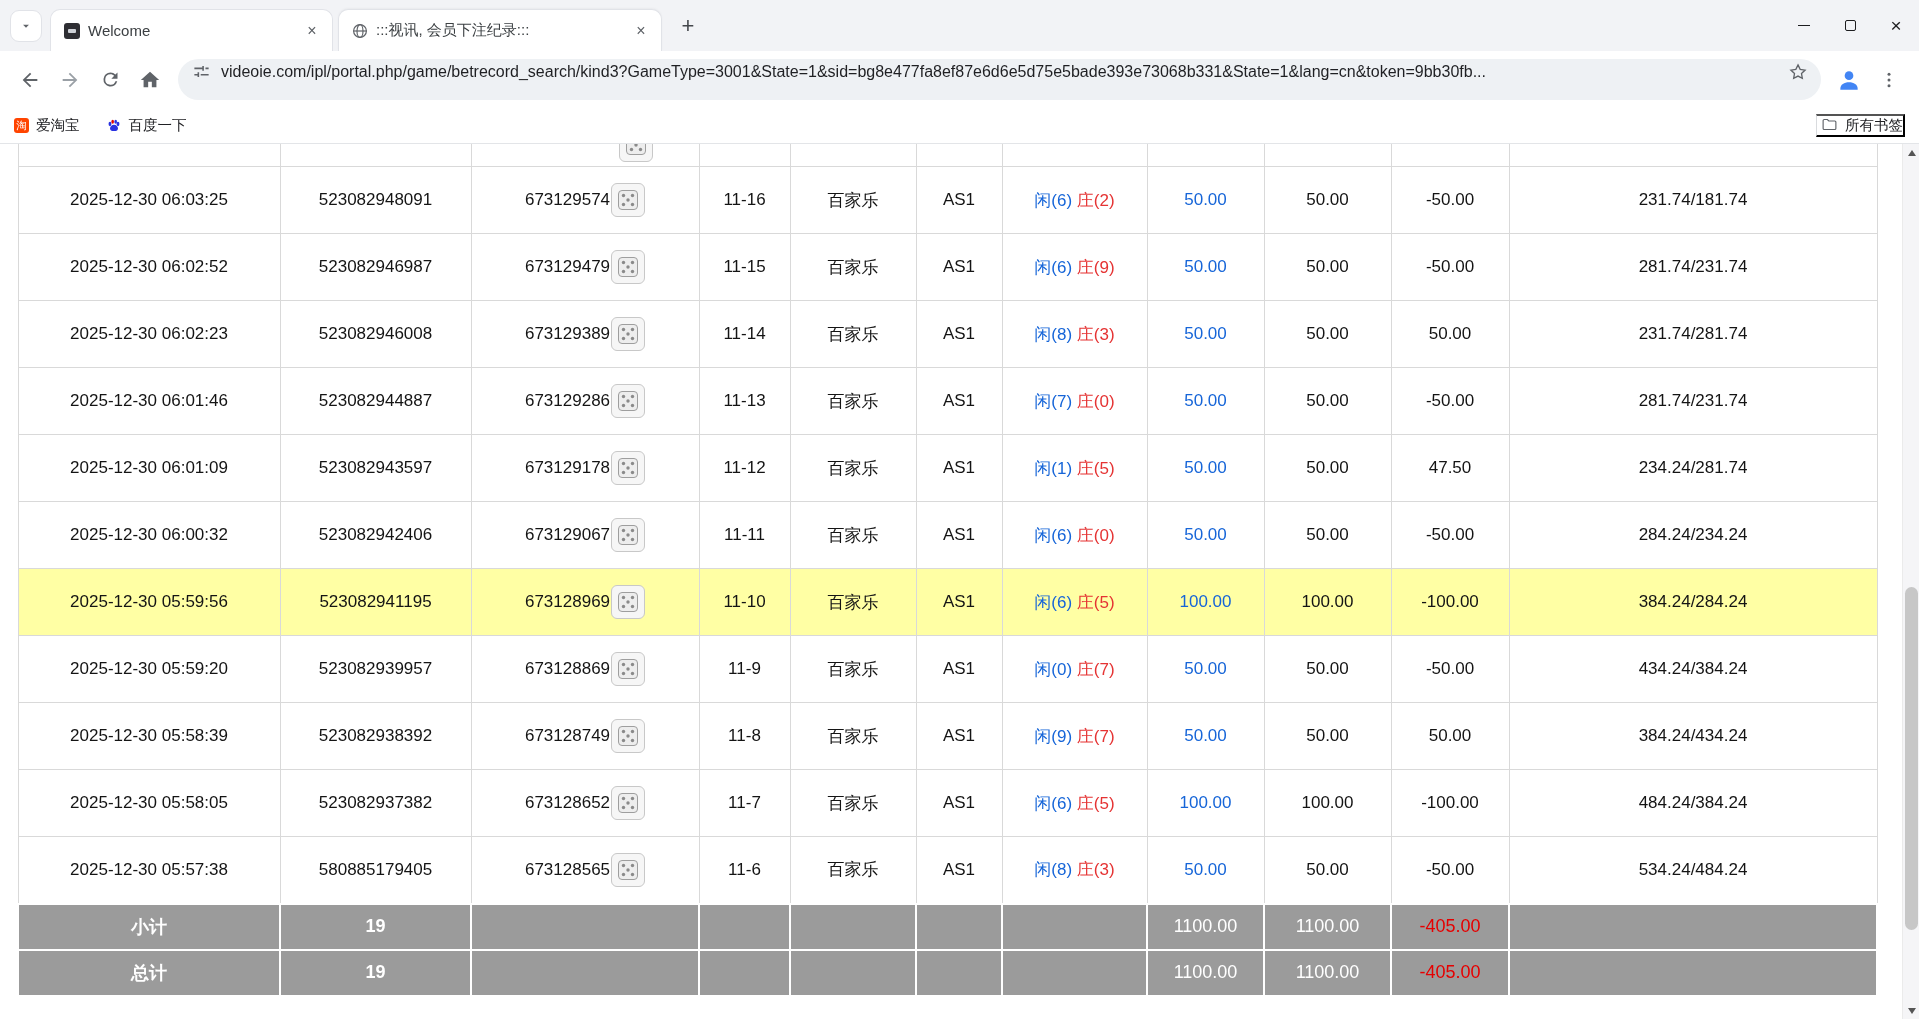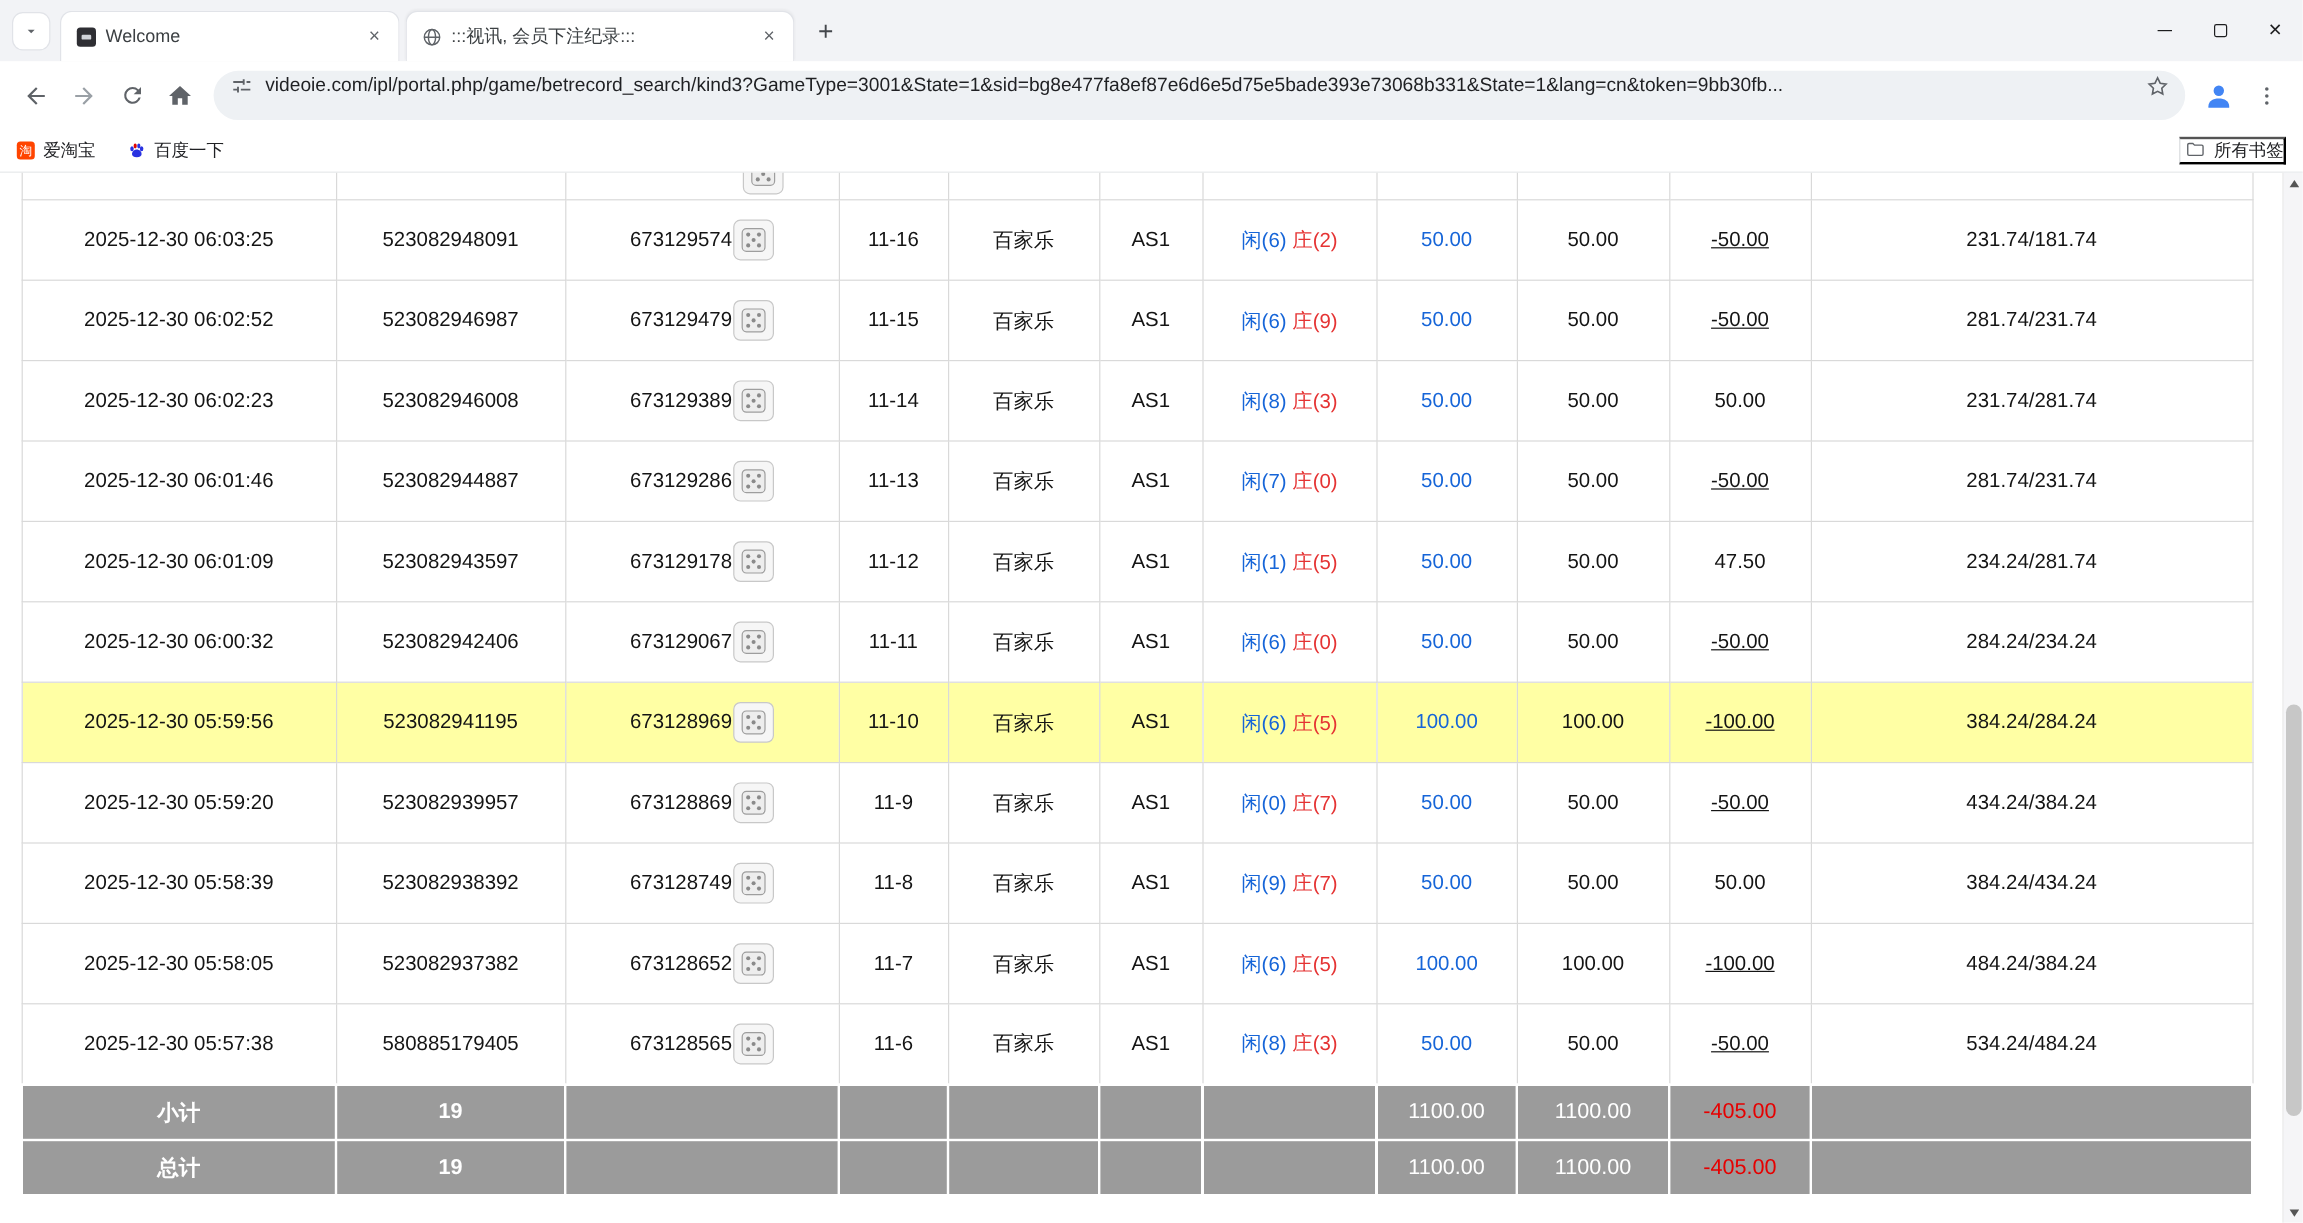--- a/index.html
+++ b/index.html
@@ -49,21 +49,21 @@
   table.records td { border:1px solid #d9d9d9; text-align:center; vertical-align:middle; height:67px;
     font-size:17px; color:#141414; overflow:hidden; }
   tr.partial td { height:22px; border-top:none; }
   .gid { display:flex; align-items:center; justify-content:center; gap:1px; }
   .ghost { display:inline-block; width:92px; }
   .dice-btn { width:34px; height:34px; border:1px solid #c8c8c8; border-radius:6px; background:#f6f6f6;
     display:flex; align-items:center; justify-content:center; padding:0; }
   tr.partial .cell-gameid-inner { height:22px; overflow:hidden; display:flex; align-items:flex-start; justify-content:center; gap:10px; }
   tr.partial .dice-btn { margin-top:-16px; }
   .bet-amt { color:#1665d8; }
-  .neg { color:#f20000;text-decoration:underline; }
+  .neg { color:#f20000; }
   .res-player { color:#1665d8; }
   .res-banker { color:#e53333; }
   tr.highlight td { background:#ffffa4;margin-top:20px; }
   tr.footer td { background:#9b9b9b; color:#fff; border:2px solid #fff; height:46px; font-size:18px; }
   tr.footer td.lbl { font-weight:700; }
   tr.footer td.neg-f { color:#e60000; }
 
   
   .scrollbar { position:absolute; right:0; top:0; width:17px; height:875px; background:#f5f5f7; border-left:1px solid #ebebeb; }
   .sb-arrow { position:absolute; left:0; width:17px; height:17px; display:flex; align-items:center; justify-content:center; background:transparent; border:none; }

